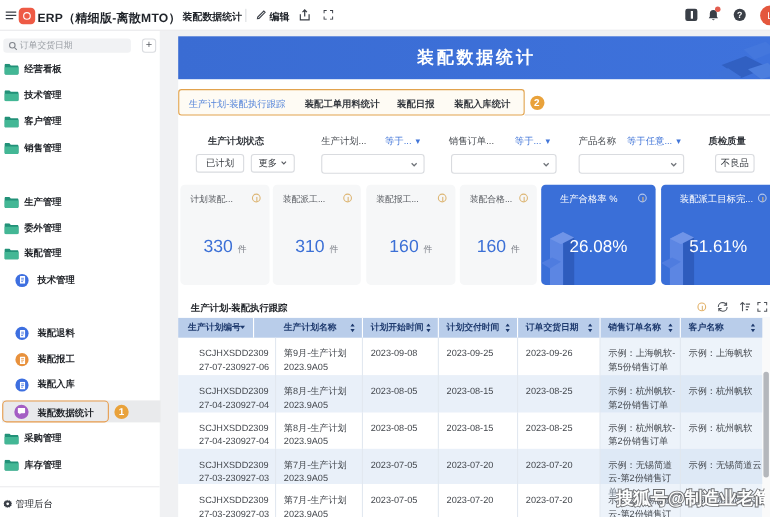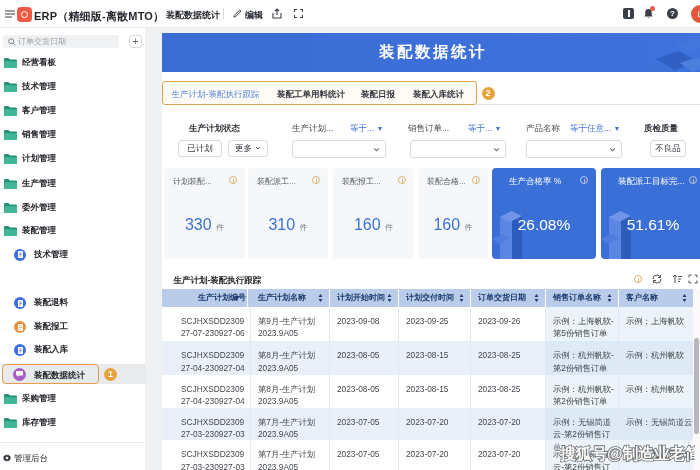--- a/index.html
+++ b/index.html
@@ -130,27 +130,20 @@
       </svg>
       <div class="txt">客户管理</div>
     </div>
   <div class="mi" style="top:97.1px">
       <svg class="folder" viewBox="0 0 13 10">
         <path d="M0 1.3C0 .6.6 0 1.3 0h3.2l1.3 1.5h5.9c.7 0 1.3.6 1.3 1.3v5.9c0 .7-.6 1.3-1.3 1.3H1.3C.6 10 0 9.4 0 8.7z" fill="#229178"></path>
         <path d="M0 3.2h13v5.5c0 .7-.6 1.3-1.3 1.3H1.3C.6 10 0 9.4 0 8.7z" fill="#43b795"></path>
       </svg>
       <div class="txt">销售管理</div>
     </div>
-  <div class="mi" style="top:121.3px">
-      <svg class="folder" viewBox="0 0 13 10">
-        <path d="M0 1.3C0 .6.6 0 1.3 0h3.2l1.3 1.5h5.9c.7 0 1.3.6 1.3 1.3v5.9c0 .7-.6 1.3-1.3 1.3H1.3C.6 10 0 9.4 0 8.7z" fill="#229178"></path>
-        <path d="M0 3.2h13v5.5c0 .7-.6 1.3-1.3 1.3H1.3C.6 10 0 9.4 0 8.7z" fill="#43b795"></path>
-      </svg>
-      <div class="txt">计划管理</div>
-    </div>
   <div class="mi" style="top:145.5px">
       <svg class="folder" viewBox="0 0 13 10">
         <path d="M0 1.3C0 .6.6 0 1.3 0h3.2l1.3 1.5h5.9c.7 0 1.3.6 1.3 1.3v5.9c0 .7-.6 1.3-1.3 1.3H1.3C.6 10 0 9.4 0 8.7z" fill="#229178"></path>
         <path d="M0 3.2h13v5.5c0 .7-.6 1.3-1.3 1.3H1.3C.6 10 0 9.4 0 8.7z" fill="#43b795"></path>
       </svg>
       <div class="txt">生产管理</div>
     </div>
   <div class="mi" style="top:169.7px">
       <svg class="folder" viewBox="0 0 13 10">
         <path d="M0 1.3C0 .6.6 0 1.3 0h3.2l1.3 1.5h5.9c.7 0 1.3.6 1.3 1.3v5.9c0 .7-.6 1.3-1.3 1.3H1.3C.6 10 0 9.4 0 8.7z" fill="#229178"></path>
@@ -332,21 +325,21 @@
     </svg>
   <svg class="abs" style="left:527px;top:246px" width="10" height="10" viewBox="0 0 10 10">
       <path d="M3 9V1M1 3l2-2 2 2" fill="none" stroke="#50545b" stroke-width="1"></path>
       <path d="M6 2.5h4M6 5h3M6 7.5h2" stroke="#50545b" stroke-width="1"></path>
     </svg>
   <svg class="abs" style="left:543px;top:246px" width="10" height="10" viewBox="0 0 10 10">
       <path d="M3.5 1H1v2.5M6.5 1H9v2.5M3.5 9H1V6.5M6.5 9H9V6.5" fill="none" stroke="#50545b" stroke-width="1"></path>
     </svg>
 
   <div id="thead">
-    <div class="th" style="left:0;width:86px;padding-left:36px;">生产计划编号<svg class="abs" style="right:7px;top:7.5px" width="5" height="4" viewBox="0 0 6 5">
+    <div class="th" style="left:0;width:69px;padding-left:9px;">生产计划编号<svg class="abs" style="right:7px;top:7.5px" width="5" height="4" viewBox="0 0 6 5">
           <path d="M0 0h6L3 4z" fill="#1e3a6e"></path>
         </svg></div>
     <div class="th" style="left:89px;width:79px;">生产计划名称<svg class="abs" style="right:6px;top:5px" width="5" height="8" viewBox="0 0 6 10">
           <path d="M3 0l2.4 3.6H.6zM3 10L.6 6.4h4.8z" fill="#1e3a6e"></path>
         </svg></div>
     <div class="th" style="left:168px;width:69px;">计划开始时间<svg class="abs" style="right:6px;top:5px" width="5" height="8" viewBox="0 0 6 10">
           <path d="M3 0l2.4 3.6H.6zM3 10L.6 6.4h4.8z" fill="#1e3a6e"></path>
         </svg></div>
     <div class="th" style="left:237px;width:72px;">计划交付时间<svg class="abs" style="right:6px;top:5px" width="5" height="8" viewBox="0 0 6 10">
           <path d="M3 0l2.4 3.6H.6zM3 10L.6 6.4h4.8z" fill="#1e3a6e"></path>

